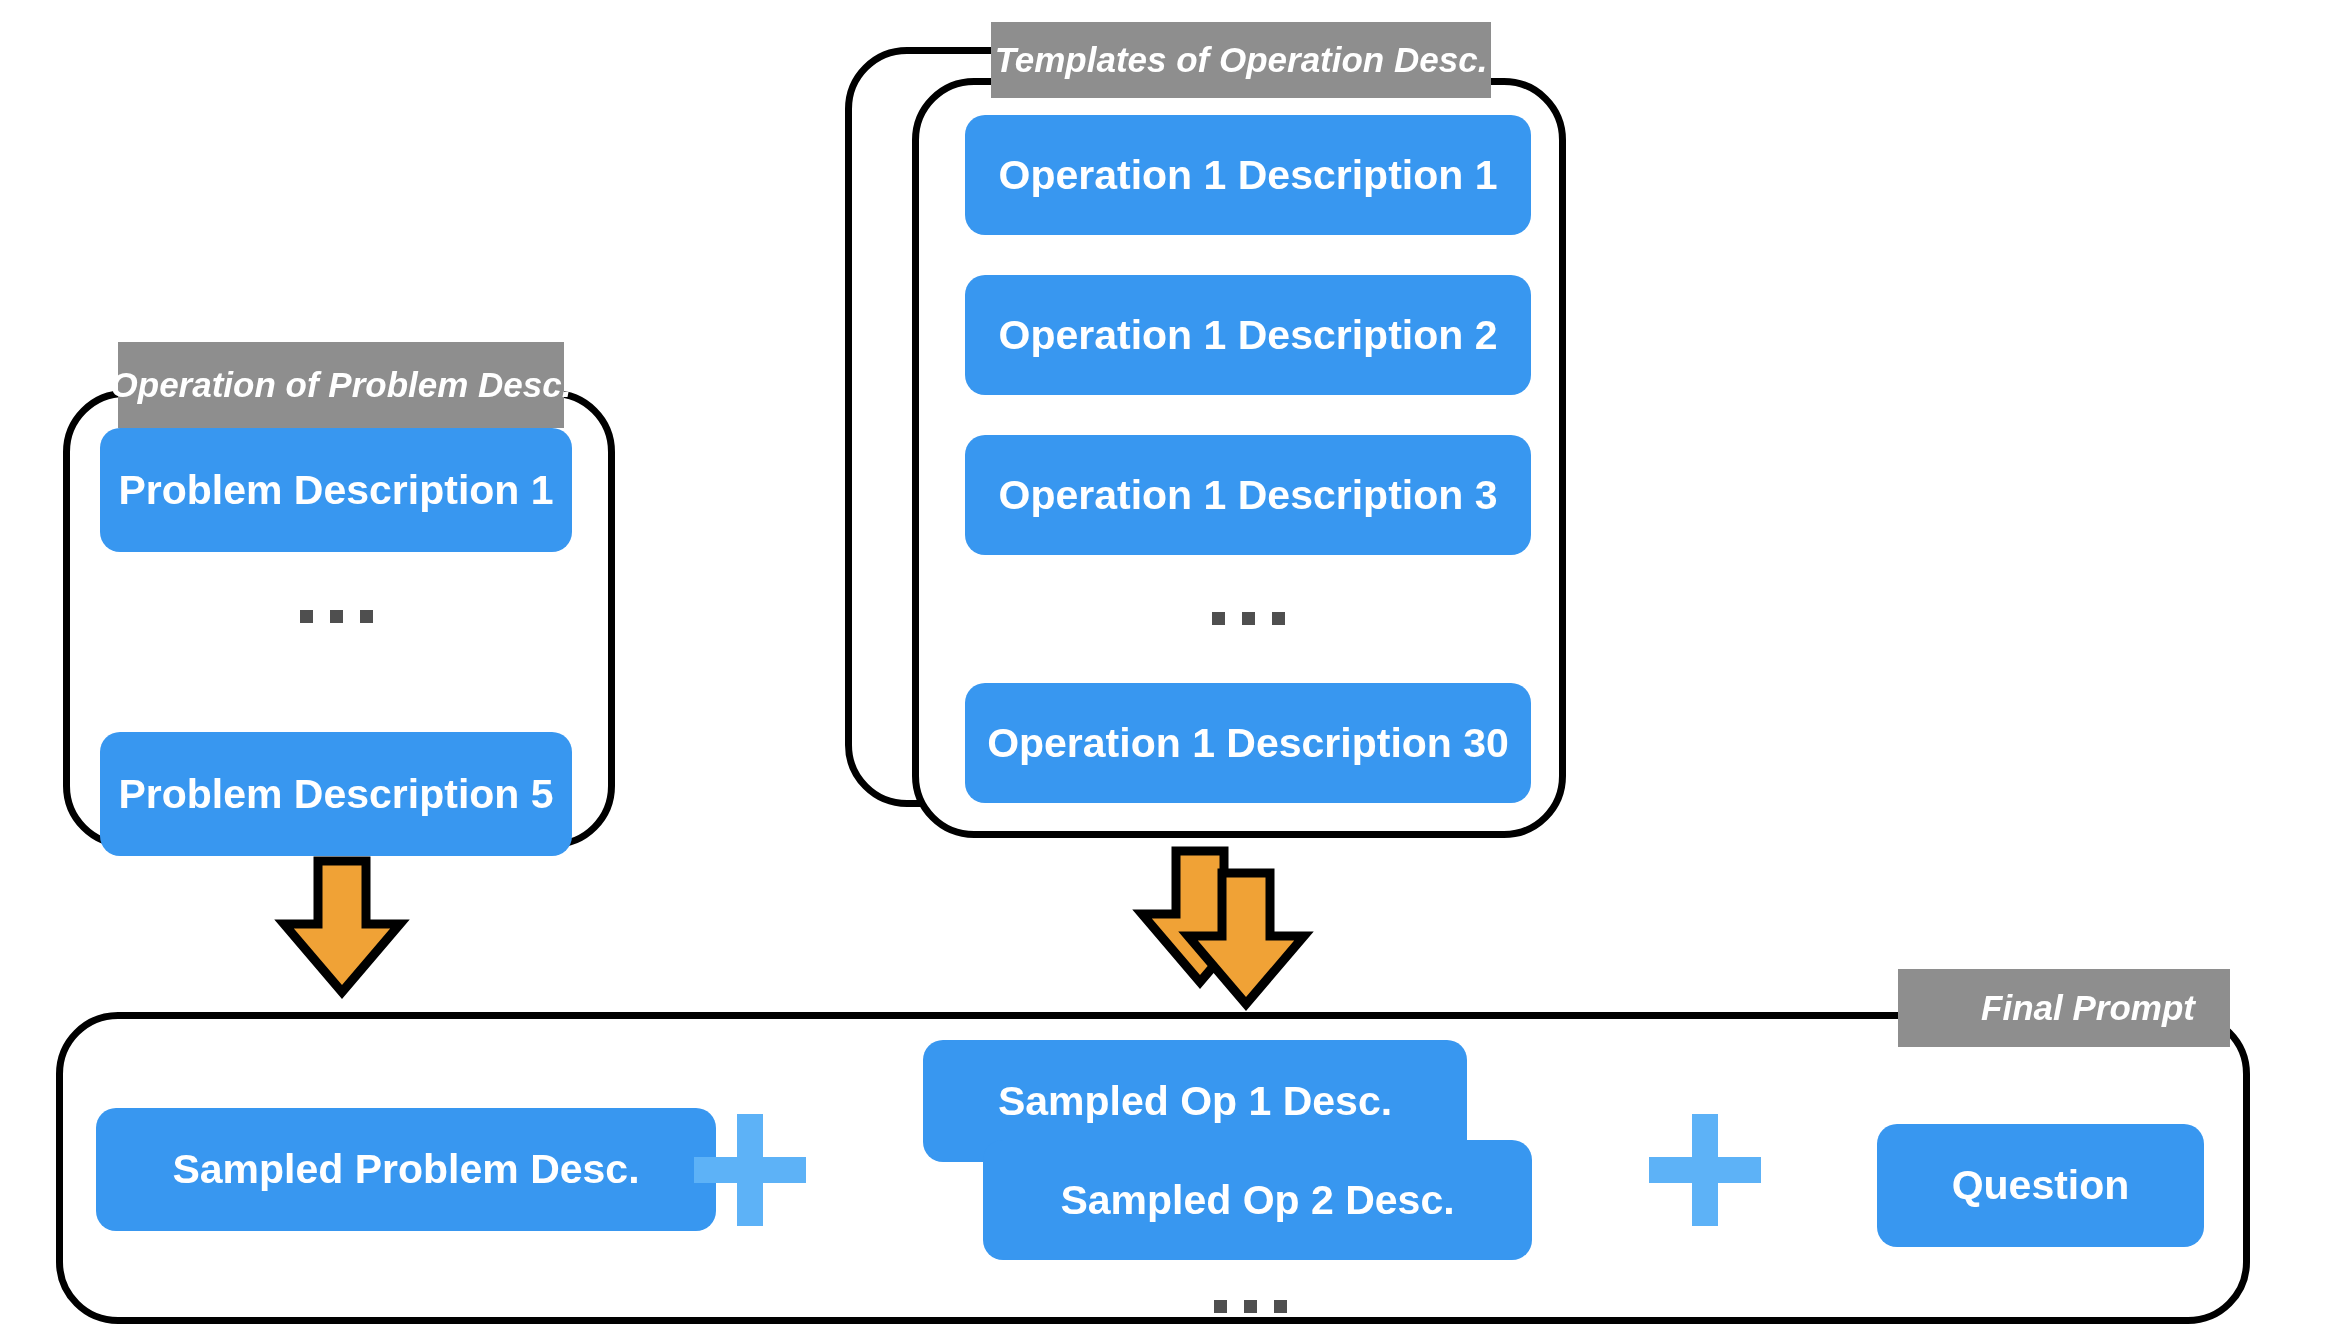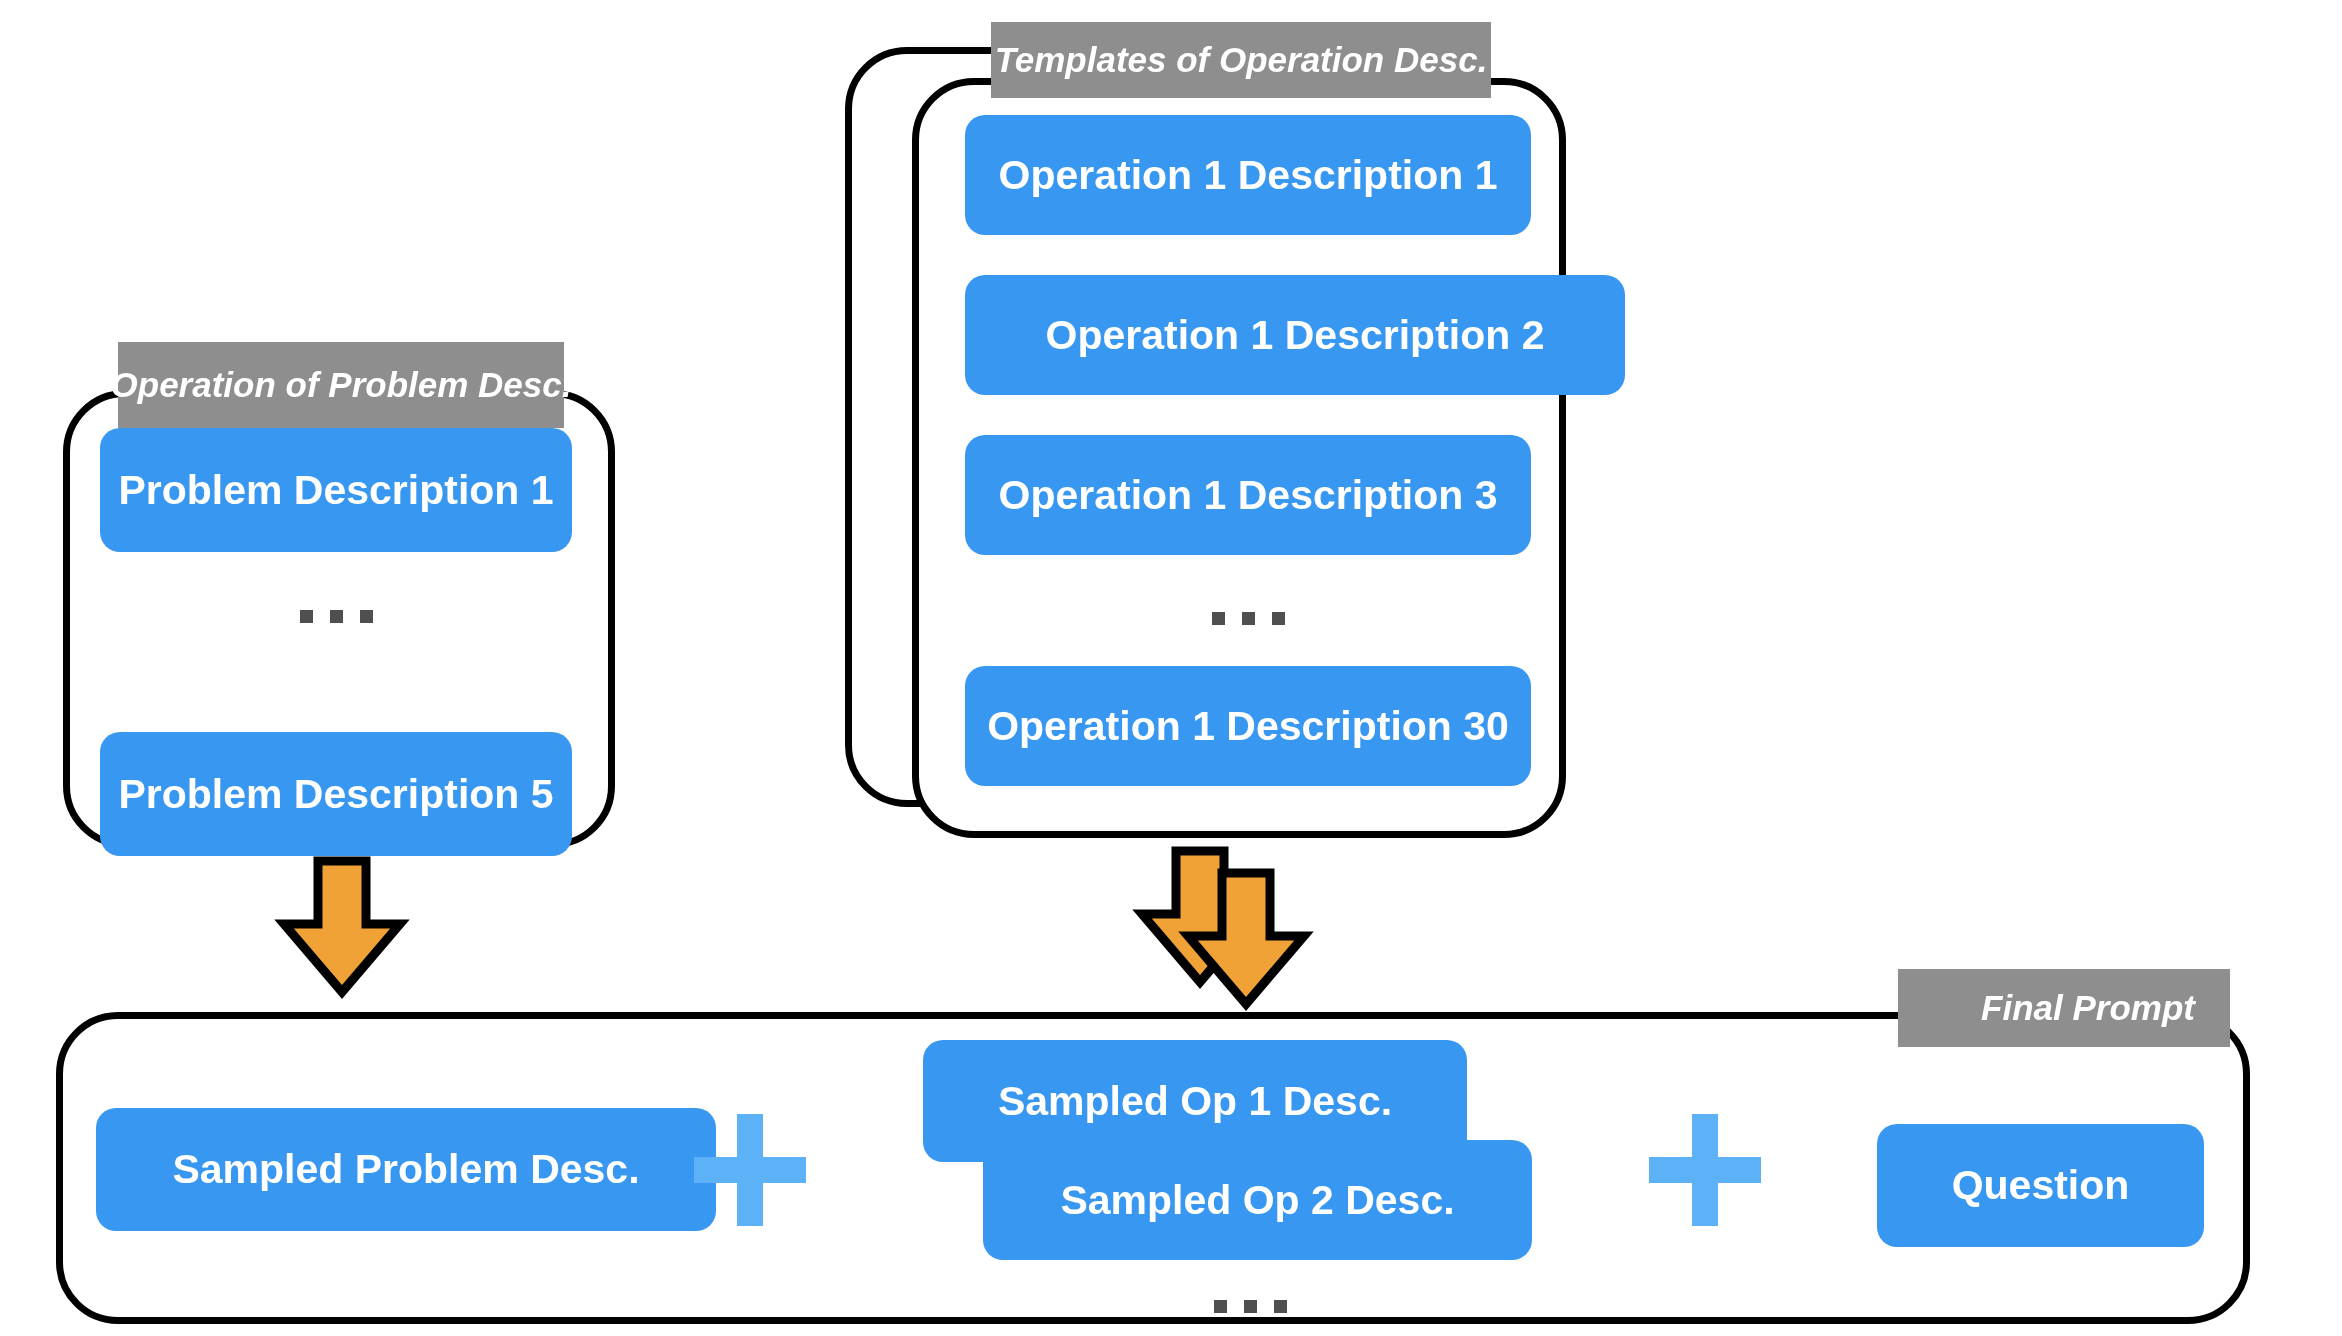--- a/index.html
+++ b/index.html
@@ -84,28 +84,28 @@
   <div class="bluebox" style="left:100px;top:732px;width:472px;height:124px;">Problem Description 5</div>
 
   <svg class="arrow" style="left:278px;top:856px;" width="128" height="142" viewBox="0 0 128 142">
     <polygon points="40,5 88,5 88,68 122,68 64,136 6,68 40,68"></polygon>
   </svg>
 
   <div class="container z1" style="left:845px;top:47px;width:654px;height:760px;"></div>
   <div class="container z2" style="left:912px;top:78px;width:654px;height:760px;"></div>
   <div class="tag" style="left:991px;top:22px;width:500px;height:76px;">Templates of Operation Desc.</div>
   <div class="bluebox" style="left:965px;top:115px;width:566px;height:120px;">Operation 1 Description 1</div>
-  <div class="bluebox" style="left:965px;top:275px;width:660px;height:120px;">Operation 1 Description 2</div>
+  <div class="bluebox" style="left:965px;top:275px;width:566px;height:120px;">Operation 1 Description 2</div>
   <div class="bluebox" style="left:965px;top:435px;width:566px;height:120px;">Operation 1 Description 3</div>
   <div class="dots" style="left:1148px;top:582px;width:200px;height:72px;">
       <span class="dot"></span>
       <span class="dot"></span>
       <span class="dot"></span>
     </div>
-  <div class="bluebox" style="left:965px;top:666px;width:566px;height:120px;">Operation 1 Description 30</div>
+  <div class="bluebox" style="left:965px;top:683px;width:566px;height:120px;">Operation 1 Description 30</div>
 
   <svg class="arrow" style="left:1136px;top:846px;" width="128" height="142" viewBox="0 0 128 142">
     <polygon points="40,5 88,5 88,68 122,68 64,136 6,68 40,68"></polygon>
   </svg>
   <svg class="arrow" style="left:1182px;top:868px;z-index:3;" width="128" height="142" viewBox="0 0 128 142">
     <polygon points="40,5 88,5 88,68 122,68 64,136 6,68 40,68"></polygon>
   </svg>
 
   <div class="container z1" style="left:56px;top:1012px;width:2194px;height:312px;"></div>
   <div class="tag" style="left:1898px;top:969px;width:284px;height:78px;padding-left:48px;">Final Prompt</div>

